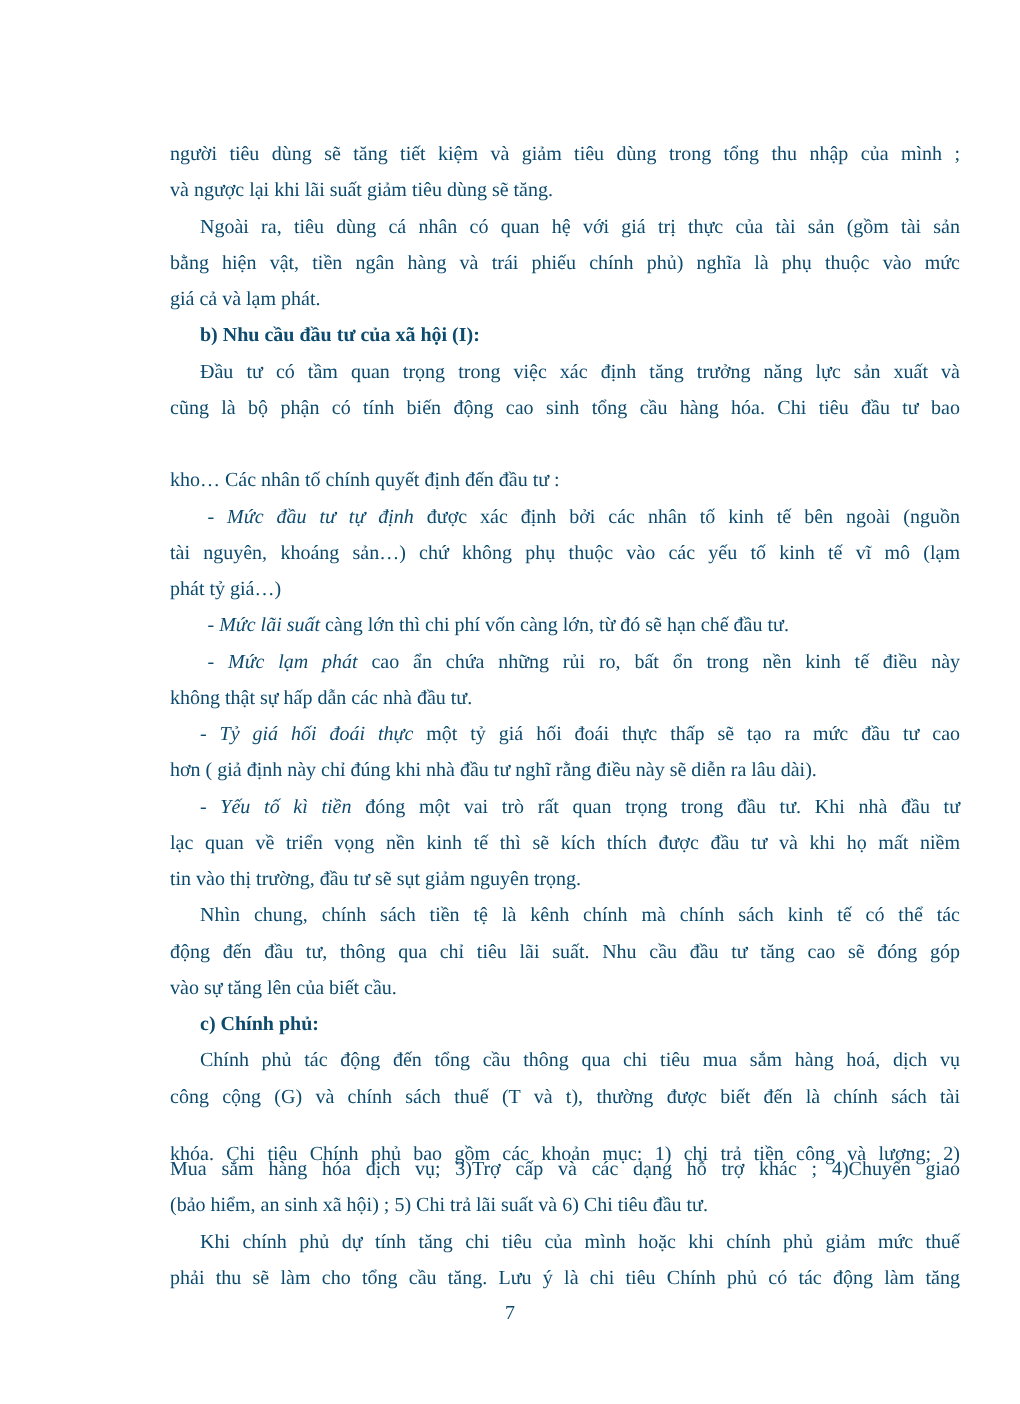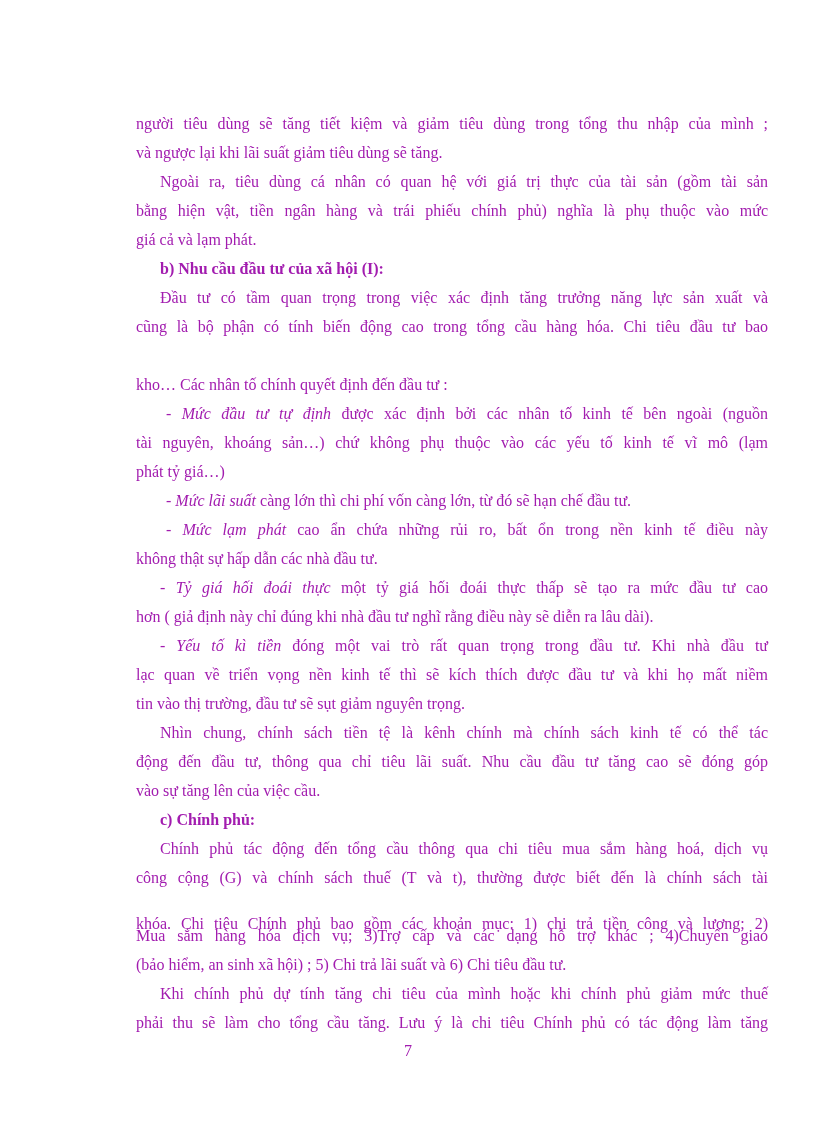--- a/index.html
+++ b/index.html
@@ -1,19 +1,19 @@
 <!DOCTYPE html>
 <html><head>
 <meta charset="utf-8">
 <style>
   html, body { margin: 0; padding: 0; background: #ffffff; }
   body { width: 816px; height: 1123px; position: relative; overflow: hidden; }
   .page {
     position: absolute; left: 0; top: 0; width: 752px; height: 1123px;
-    background: #ffffff; color: #a21caf;
+    background: #ffffff; color: #0c4a6e;
     font-family: "Liberation Serif", "DejaVu Serif", serif;
     font-size: 16px;
   }
   .line {
     position: absolute; left: 136px; width: 632px;
     white-space: nowrap; line-height: 20px; height: 20px;
     text-align: justify; text-align-last: justify;
   }
   .line.last { text-align-last: left; }
   .indent { left: 160px; width: 608px; }
@@ -33,42 +33,42 @@
   <div class="line" style="top:114px">người tiêu dùng sẽ tăng tiết kiệm và giảm tiêu dùng trong tổng thu nhập của mình ;</div>
   <div class="line last" style="top:143px">và ngược lại khi lãi suất giảm tiêu dùng sẽ tăng.</div>
 
   <div class="line indent" style="top:172px">Ngoài ra, tiêu dùng cá nhân có quan hệ với giá trị thực của tài sản (gồm tài sản</div>
   <div class="line" style="top:201px">bằng hiện vật, tiền ngân hàng và trái phiếu chính phủ) nghĩa là phụ thuộc vào mức</div>
   <div class="line last" style="top:230px">giá cả và lạm phát.</div>
 
   <div class="line indent heading" style="top:259px">b) Nhu cầu đầu tư của xã hội (I):</div>
 
   <div class="line indent" style="top:288px">Đầu tư có tầm quan trọng trong việc xác định tăng trưởng năng lực sản xuất và</div>
-  <div class="line" style="top:317px">cũng là bộ phận có tính biến động cao trong tổng cầu hàng hóa. Chi tiêu đầu tư bao</div>
+  <div class="line" style="top:317px">cũng là bộ phận có tính biến động cao sinh tổng cầu hàng hóa. Chi tiêu đầu tư bao</div>
   <div class="line last" style="top:375px">kho… Các nhân tố chính quyết định đến đầu tư :</div>
 
   <div class="line indent2" style="top:404px"><span>- </span><em>Mức đầu tư tự định</em><span> được xác định bởi các nhân tố kinh tế bên ngoài (nguồn</span></div>
   <div class="line last" style="top:462px">phát tỷ giá…)</div>
   <div class="line" style="top:433px">tài nguyên, khoáng sản…) chứ không phụ thuộc vào các yếu tố kinh tế vĩ mô (lạm</div>
 
   <div class="line indent2 last" style="top:491px; width:480px"><span>- </span><em>Mức lãi suất</em><span> càng lớn thì chi phí vốn càng lớn, từ đó sẽ hạn chế đầu tư.</span></div>
 
   <div class="line indent2" style="top:520px"><span>- </span><em>Mức lạm phát</em><span> cao ẩn chứa những rủi ro, bất ổn trong nền kinh tế điều này</span></div>
   <div class="line last" style="top:549px">không thật sự hấp dẫn các nhà đầu tư.</div>
 
   <div class="line indent" style="top:578px"><span>-  </span><em>Tỷ giá hối đoái thực</em><span> một tỷ giá hối đoái thực thấp sẽ tạo ra mức đầu tư cao</span></div>
   <div class="line last" style="top:607px">hơn ( giả định này chỉ đúng khi nhà đầu tư nghĩ rằng điều này sẽ diễn ra lâu dài).</div>
 
   <div class="line indent" style="top:636px"><span>-  </span><em>Yếu tố kì tiền</em><span> đóng một vai trò rất quan trọng trong đầu tư. Khi nhà đầu tư</span></div>
   <div class="line" style="top:665px">lạc quan về triển vọng nền kinh tế thì sẽ kích thích được đầu tư và khi họ mất niềm</div>
   <div class="line last" style="top:694px">tin vào thị trường, đầu tư sẽ sụt giảm nguyên trọng.</div>
 
   <div class="line indent" style="top:723px">Nhìn chung, chính sách tiền tệ là kênh chính mà chính sách kinh tế có thể tác</div>
   <div class="line" style="top:752px">động đến đầu tư, thông qua chỉ tiêu lãi suất. Nhu cầu đầu tư tăng cao sẽ đóng góp</div>
-  <div class="line last" style="top:781px">vào sự tăng lên của việc cầu.</div>
+  <div class="line last" style="top:781px">vào sự tăng lên của biết cầu.</div>
 
   <div class="line indent heading" style="top:810px">c) Chính phủ:</div>
 
   <div class="line indent" style="top:839px">Chính phủ tác động đến tổng cầu thông qua chi tiêu mua sắm hàng hoá, dịch vụ</div>
   <div class="line" style="top:868px">công cộng (G) và chính sách thuế (T và t), thường được biết đến là chính sách tài</div>
   <div class="line" style="top:914px">khóa. Chi tiêu Chính phủ bao gồm các khoản mục: 1) chi trả tiền công và lương; 2)</div>
   <div class="line" style="top:926px">Mua sắm hàng hóa dịch vụ; 3)Trợ cấp và các dạng hỗ trợ khác ; 4)Chuyển giao</div>
   <div class="line last" style="top:955px">(bảo hiểm, an sinh xã hội) ; 5) Chi trả lãi suất và 6) Chi tiêu đầu tư.</div>
 
   <div class="line indent" style="top:984px">Khi chính phủ dự tính tăng chi tiêu của mình hoặc khi chính phủ giảm mức thuế</div>

